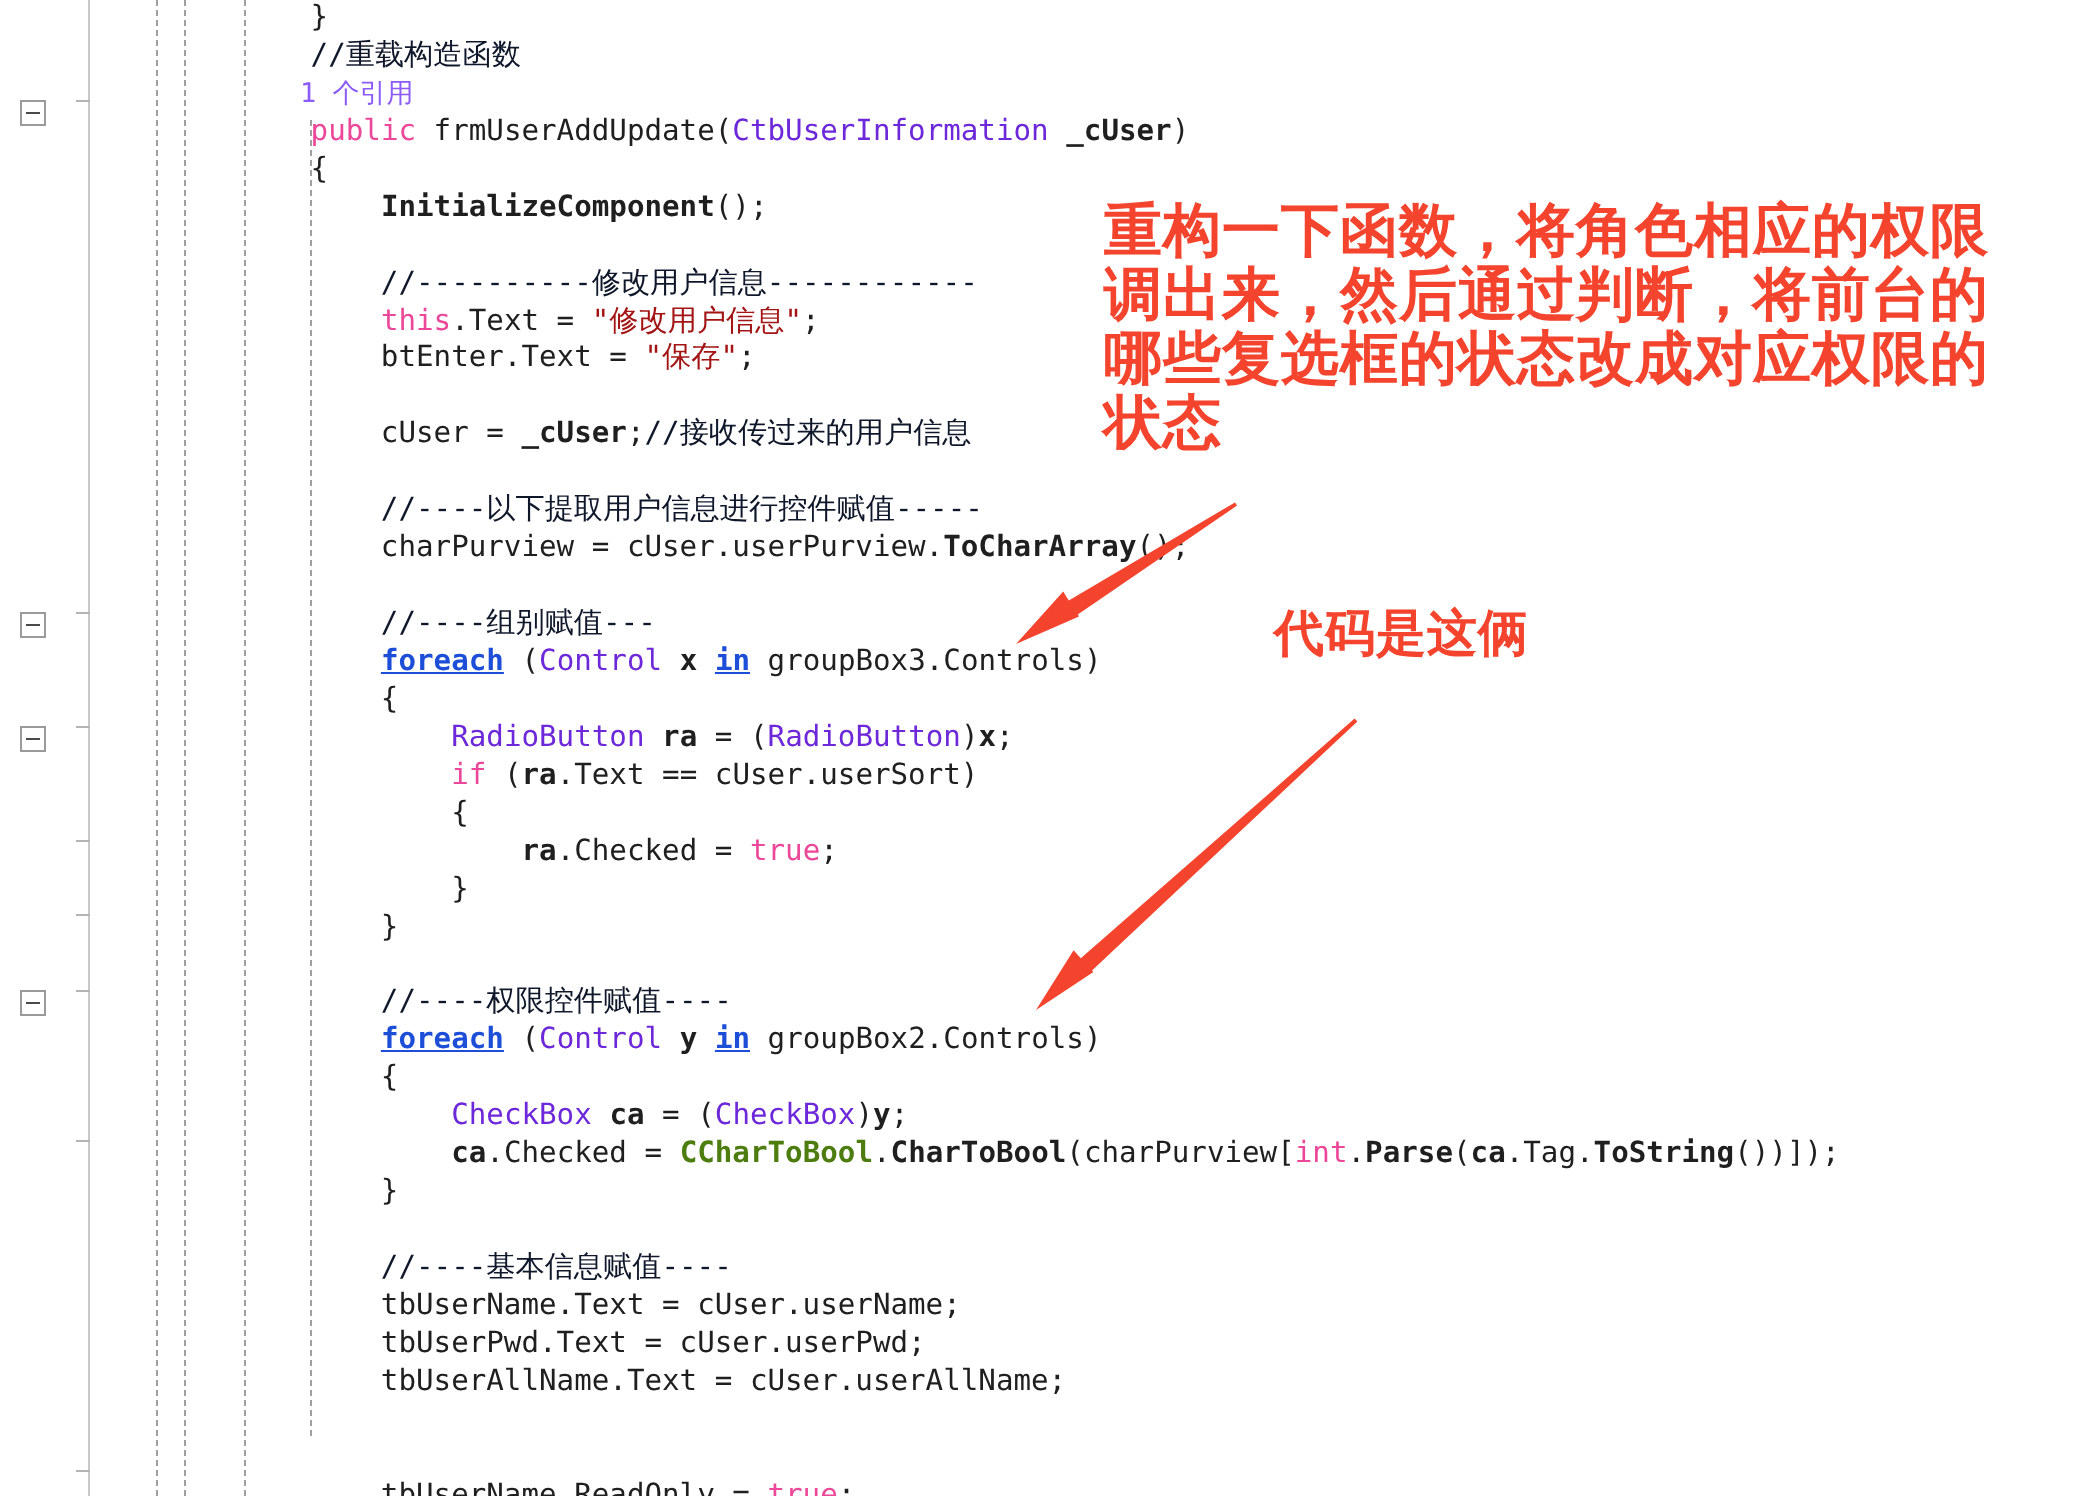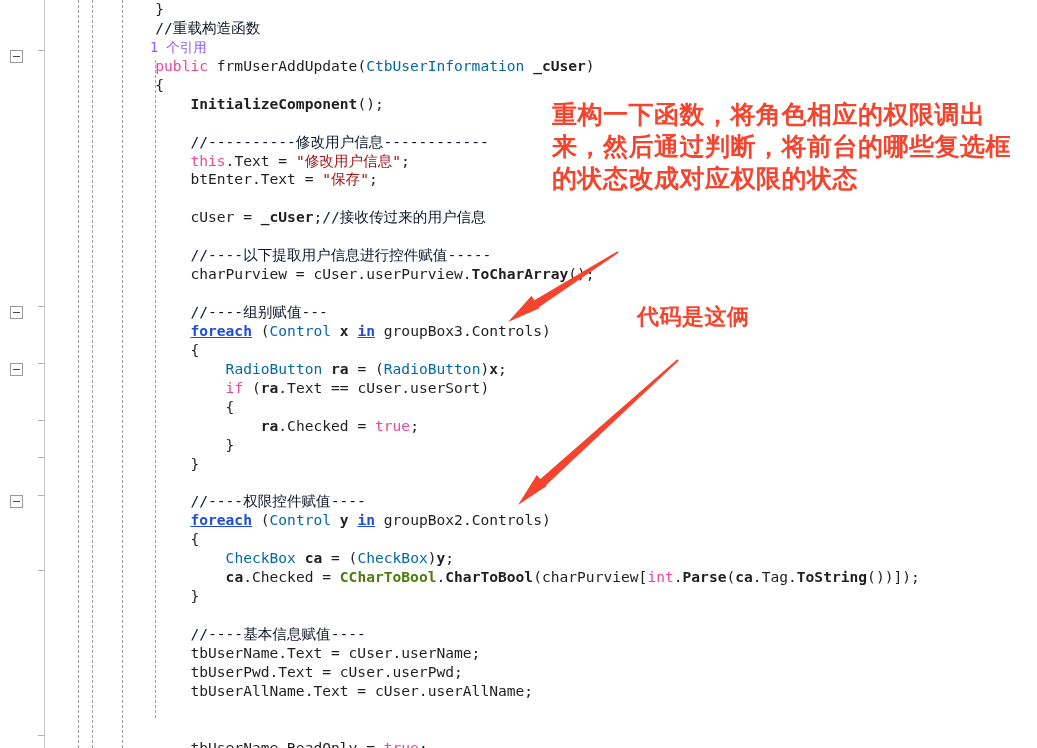--- a/index.html
+++ b/index.html
@@ -70,46 +70,46 @@
   .ln {
     height: 18.95px;
     padding-left: 85px;
     white-space: pre;
     position: relative;
   }
 
   
   .kw    { color: #ec4899; }              
   .kwp   { color: #1d4ed8; font-weight: bold; text-decoration: underline; }  
-  .type  { color: #0369a1; }              
+  .type  { color: #6d28d9; }              
   .typeb { color: #4d7c0f; font-weight: bold; }
   .str   { color: #a31515; }              
   .cmt   { color: #0f172a; }
   .b     { font-weight: bold; text-align: right; }
   .plain { color: #1f1f1f; }
   .lens  { color: #8b5cf6; font-size: 13.5px; }
 
   
   .annot {
     position: absolute;
     color: #f4442e;
     font-family: "DejaVu Sans", "Liberation Sans", sans-serif;
     font-weight: bold;
     white-space: pre-line;
   }
   #annot-main {
     left: 552px; top: 99px;
     width: 470px;
-    font-size: 25px;
+    font-size: 29px;
     line-height: 32px;
     letter-spacing: 0.5px;
   }
   #annot-sub {
     left: 637px; top: 302px;
-    font-size: 22px;
+    font-size: 25px;
     line-height: 30px;
     letter-spacing: 0.5px;
   }
   .arrow-layer {
     position: absolute; inset: 0;
     pointer-events: none;
   }
 </style>
 </head>
 <body>

